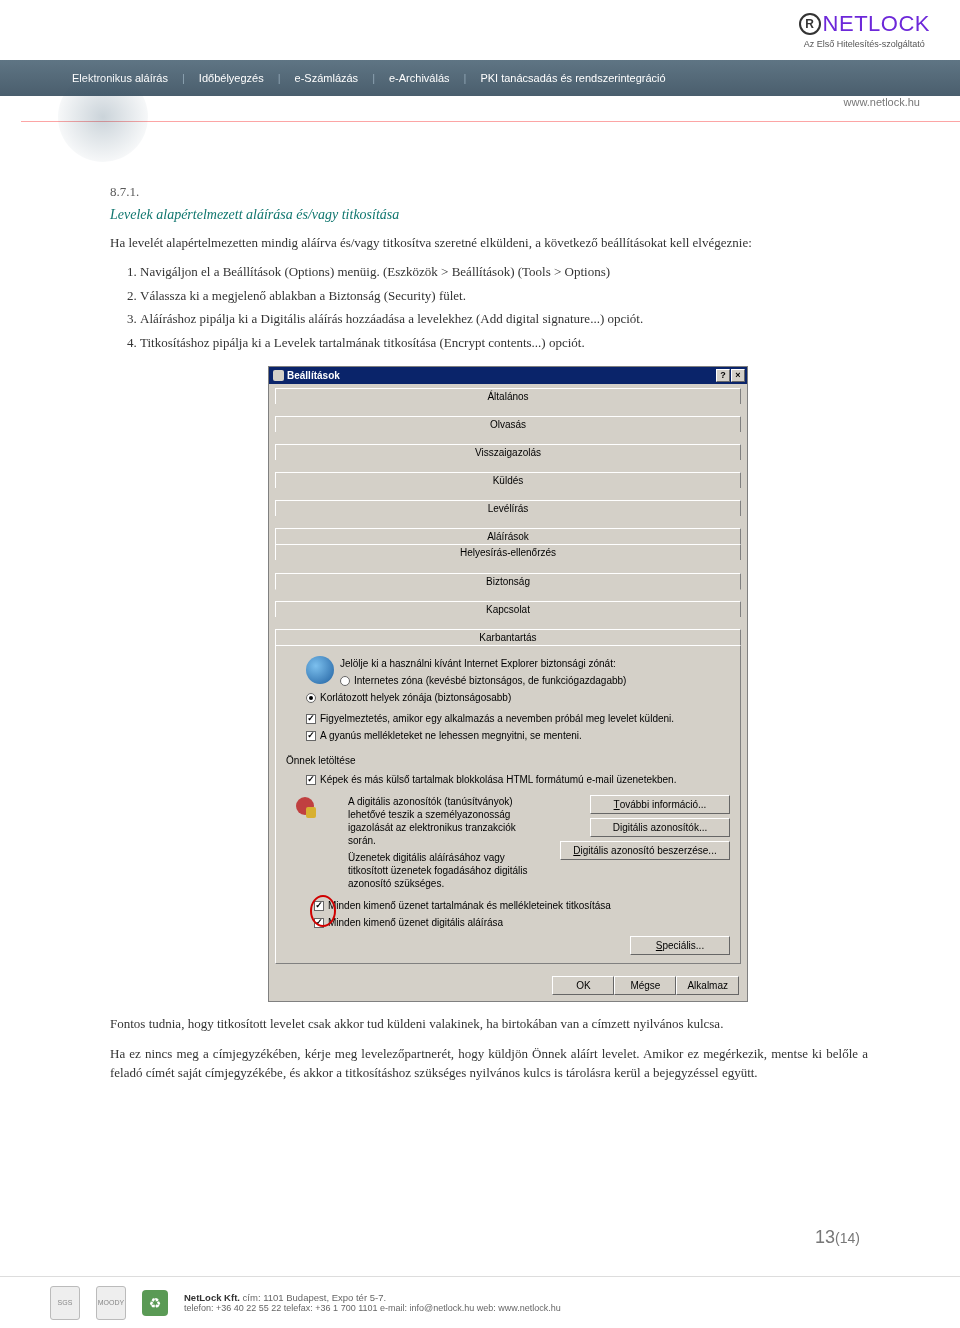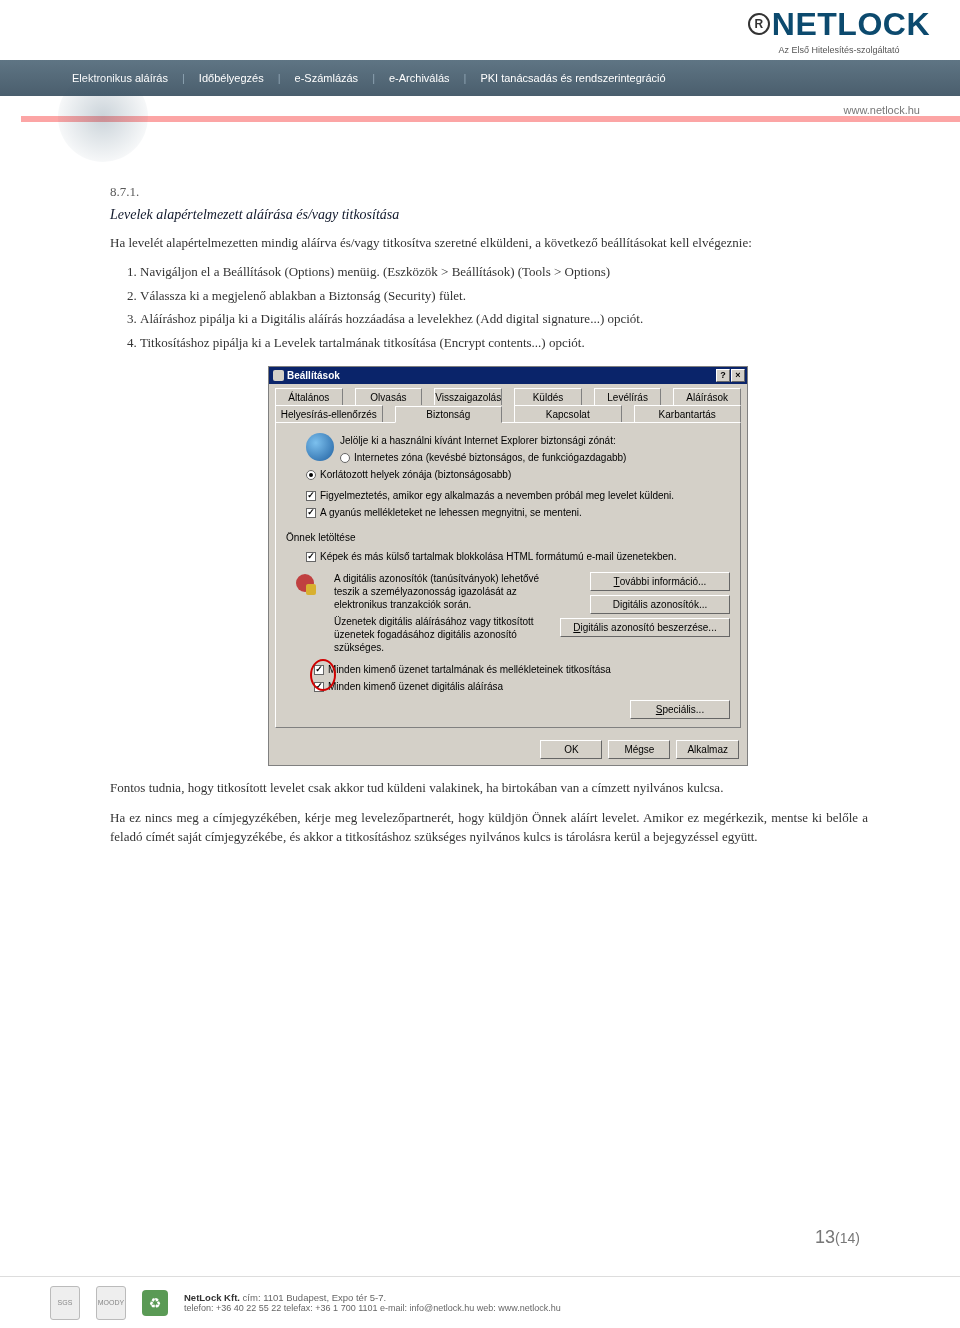--- a/index.html
+++ b/index.html
@@ -16,21 +16,21 @@
   .header-top {
     height: 60px;
     display: flex;
     justify-content: flex-end;
     align-items: center;
     padding-right: 30px;
   }
   .logo { display: flex; align-items: center; gap: 4px; flex-direction: column; }
   .logo-row { display: flex; align-items: center; gap: 2px; }
   .logo-icon-r { width: 22px; height: 22px; border: 2px solid #333; border-radius: 50%; display: flex; align-items: center; justify-content: center; font-weight: bold; font-family: Arial; font-size: 12px; color: #333; }
-  .logo-text { font-family: Arial, sans-serif; font-weight: bold; font-size: 32px; letter-spacing: 0.5px; color: #0c4a6e; }
+  .logo-text { font-family: Arial, sans-serif; font-weight: normal; font-size: 22px; letter-spacing: 0.5px; color: #6d28d9; }
   .logo-sub { font-family: Arial, sans-serif; font-size: 9px; color: #555; margin-top: -2px; }
   .nav-bar {
     height: 36px;
     background: linear-gradient(#5f7584, #4a5e6d);
     display: flex;
     align-items: center;
     color: #fff;
     font-family: Arial, sans-serif;
     font-size: 11px;
     padding-left: 72px;
@@ -44,37 +44,37 @@
     width: 90px;
     height: 90px;
     border-radius: 50%;
     background: radial-gradient(circle, rgba(45,80,105,0.45) 0%, rgba(45,80,105,0.05) 75%);
     opacity: 0.55;
   }
   .url-row {
     height: 26px;
     display: flex;
     justify-content: flex-end;
-    align-items: flex-end;
+    align-items: flex-start;
     padding-right: 40px;
     color: #777;
     font-family: Arial, sans-serif;
     font-size: 11px;
-    border-bottom: 6px solid #fca5a5;
+    border-bottom: 1px solid #fca5a5;
     margin-left: 21px;
   }
   
   .content {
     padding: 60px 92px 0 110px;
     font-size: 13px;
     line-height: 1.5;
     color: #333;
   }
   .section-num { color: #5a5a5a; font-size: 13px; }
-  .section-title { font-style: italic; font-size: 14px; margin: 2px 0 8px 0; color: #0f172a; font-family: Georgia, serif; }
+  .section-title { font-style: italic; font-size: 14px; margin: 2px 0 8px 0; color: #0f766e; font-family: Georgia, serif; }
   .para { margin-bottom: 10px; text-align: justify; }
   .ol { margin: 8px 0 14px 30px; }
   .ol li { margin-bottom: 4px; text-align: justify; }
   
   .dialog {
     width: 480px;
     margin: 4px 0 12px 158px;
     background: #d4d0c8;
     border: 1px solid #808080;
     font-family: Tahoma, Arial, sans-serif;
@@ -90,21 +90,21 @@
     justify-content: space-between;
     padding: 0 2px 0 4px;
     font-size: 10px;
     font-weight: bold;
   }
   .dlg-title-left { display: flex; align-items: center; gap: 3px; }
   .dlg-gear { width: 11px; height: 11px; background: #d4d0c8; border-radius: 2px; display: inline-block; }
   .dlg-btns { display: flex; gap: 1px; }
   .dlg-tbtn { width: 14px; height: 13px; background: #d4d0c8; border: 1px solid #fff; border-right-color: #666; border-bottom-color: #666; font-size: 9px; display: flex; align-items: center; justify-content: center; color: #000; font-weight: bold; }
   .tab-rows { padding: 4px 6px 0 6px; }
-  .tab-row { display: flex; gap: 12px; }
+  .tab-row { display: flex; gap: 12px; flex-direction: column; }
   .tab {
     flex: 1;
     height: 17px;
     background: #d4d0c8;
     border: 1px solid #fff;
     border-bottom: none;
     border-right-color: #808080;
     display: flex;
     align-items: center;
     justify-content: center;
@@ -141,39 +141,39 @@
     background: #d4d0c8;
     border: 1px solid #fff;
     border-right-color: #666;
     border-bottom-color: #666;
     font-size: 10px;
     display: inline-flex;
     align-items: center;
     justify-content: center;
   }
   .btn-col { display: flex; flex-direction: column; gap: 4px; align-items: flex-end; }
-  .sec-row { display: flex; gap: 10px; }
+  .sec-row { display: flex; gap: 24px; }
   .sec-text { flex: 1; font-size: 10px; line-height: 1.3; }
   .ribbon { width: 26px; height: 30px; float: left; margin: 2px 6px 0 0; position: relative; }
   .ribbon::before { content: ''; position: absolute; width: 18px; height: 18px; background: #c04040; border-radius: 50%; top: 0; left: 2px; }
   .ribbon::after { content: ''; position: absolute; width: 10px; height: 11px; background: #d8b030; top: 10px; left: 12px; border-radius: 2px; }
   .circle-mark {
     position: absolute;
     width: 26px;
     height: 32px;
     border: 2px solid #d00000;
     border-radius: 50%;
     left: -4px;
     top: -3px;
   }
   .sig-rows { position: relative; margin: 6px 0 6px 28px; }
   .dlg-footer {
     display: flex;
     justify-content: flex-end;
-    gap: 6px;
+    gap: 0;
     padding: 6px 8px;
   }
   .dlg-footer .btn { min-width: 62px; }
   .underline { text-decoration: underline; }
   .page-num {
     position: absolute;
     right: 100px;
     bottom: 80px;
     font-family: Arial, sans-serif;
     font-size: 18px;

